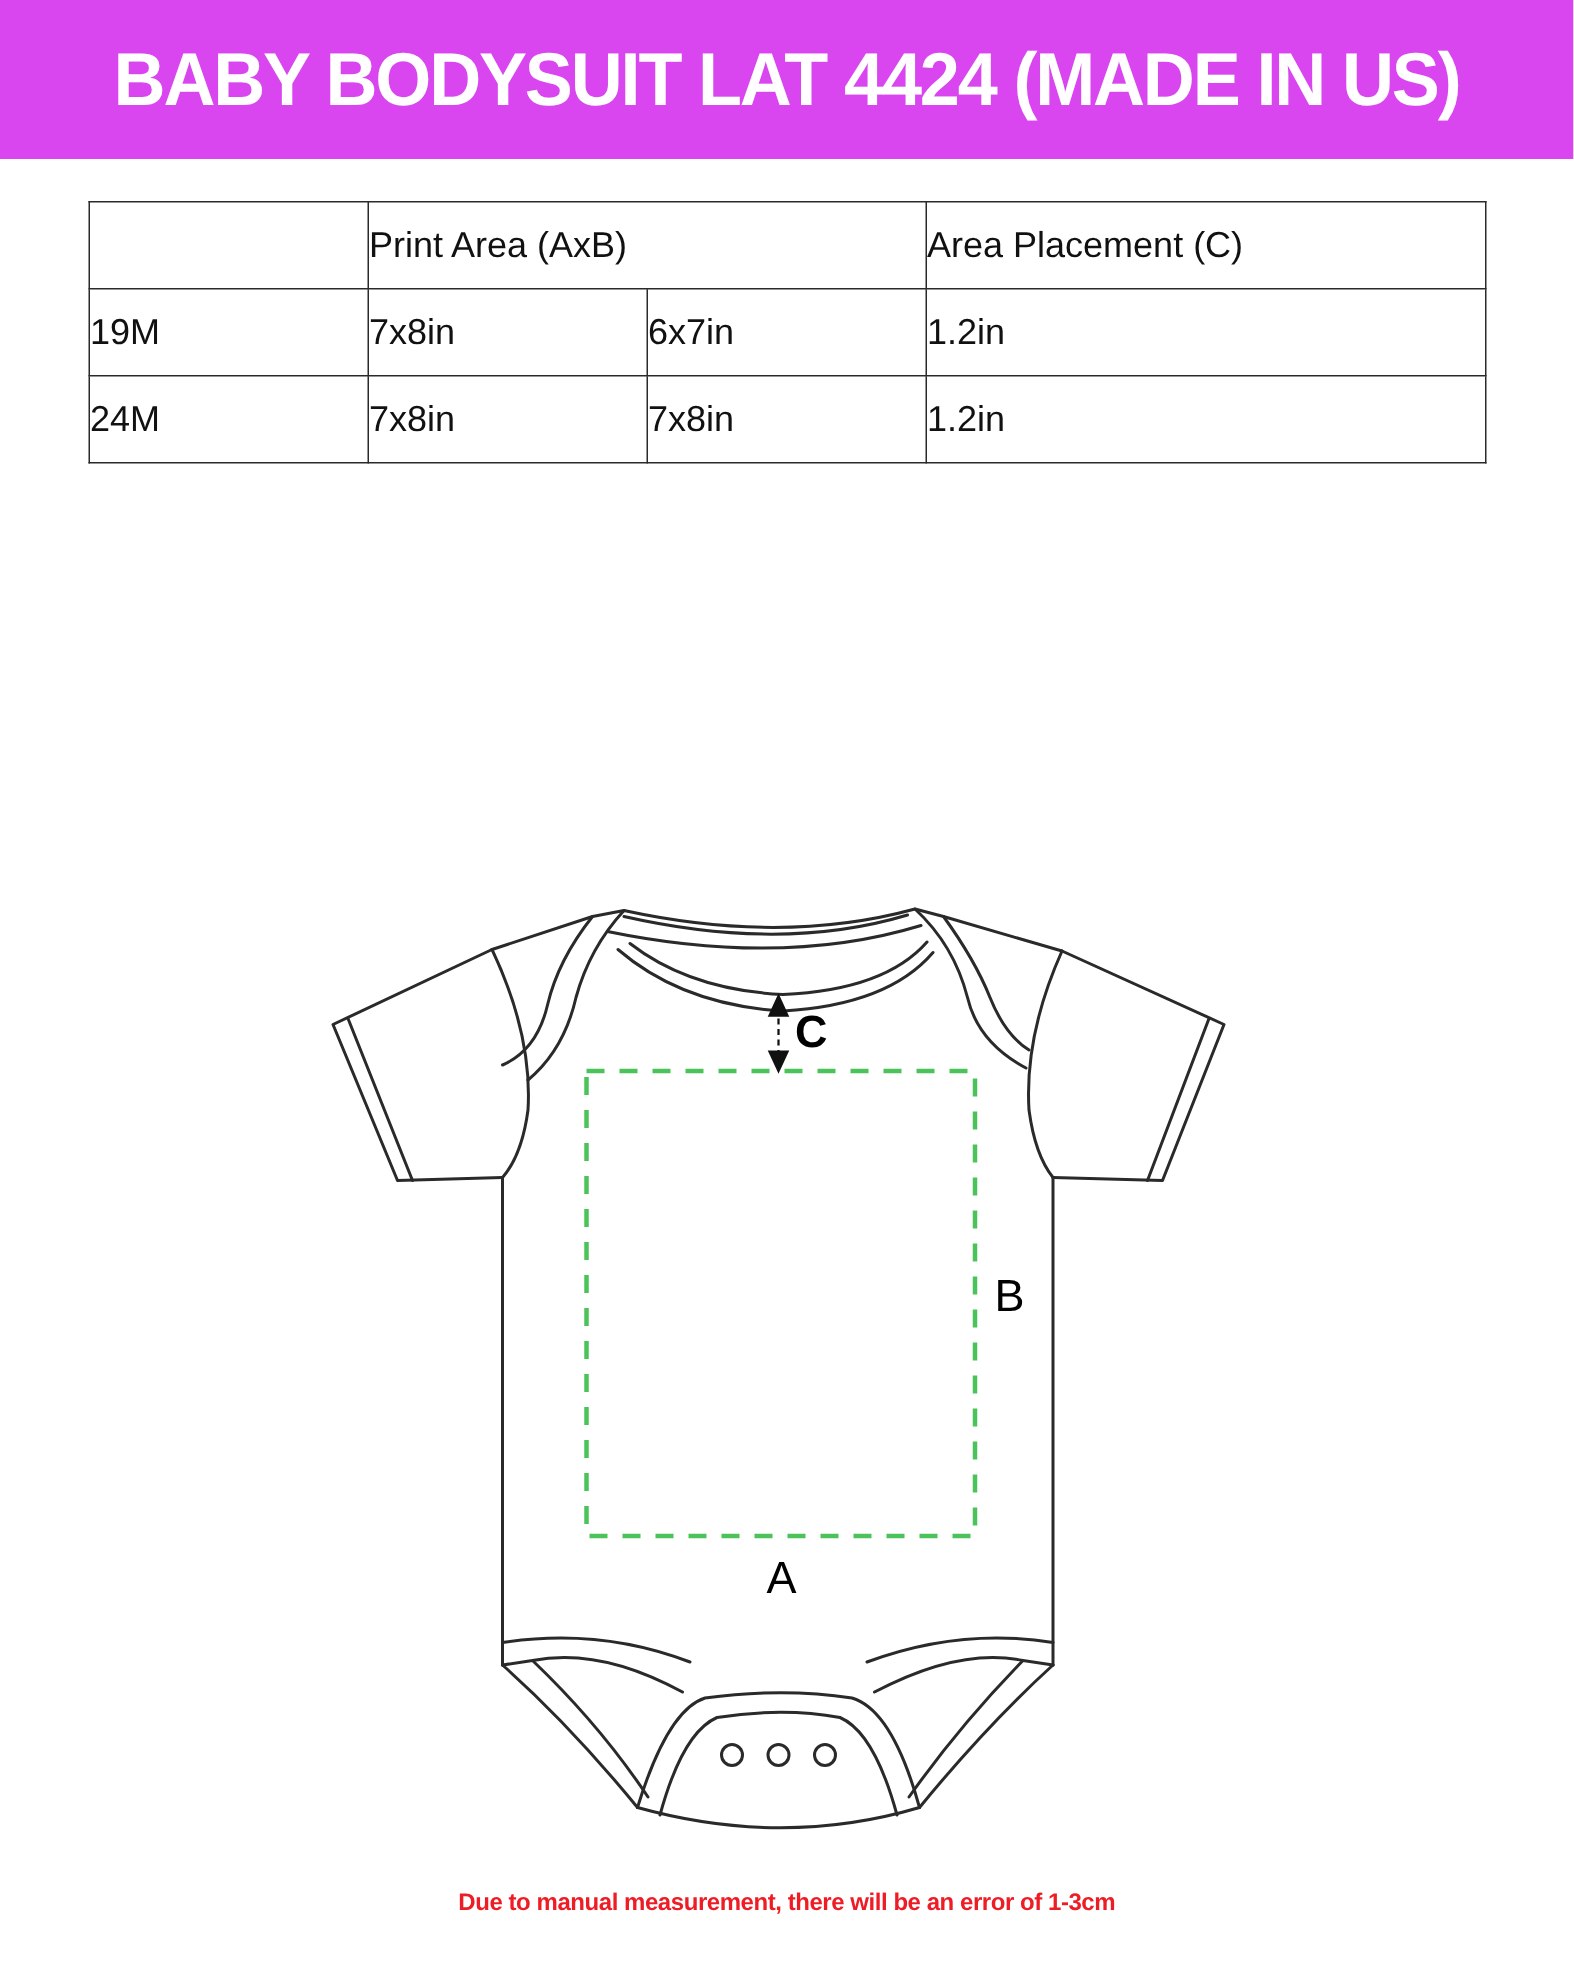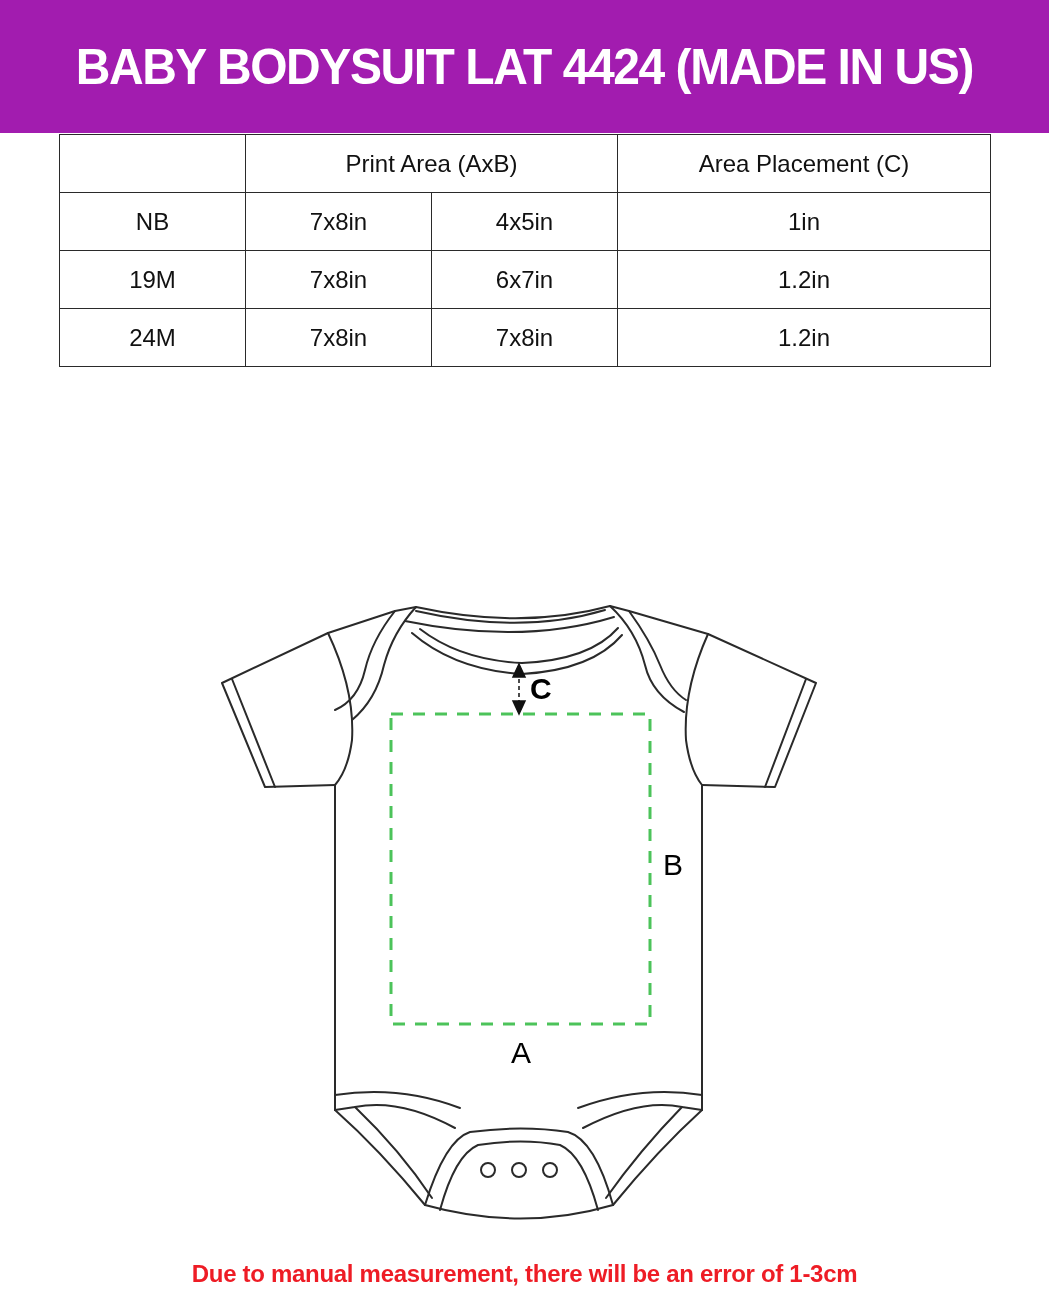--- a/index.html
+++ b/index.html
@@ -1,22 +1,22 @@
 <!DOCTYPE html>
 <html><head>
   <meta charset="utf-8">
   <style>
     html, body { margin: 0; padding: 0; background: #ffffff; }
     body { width: 1049px; height: 1313px; position: relative; overflow: hidden; font-family: "Liberation Sans", sans-serif; }
-    .banner { position: absolute; left: 0; top: 0; width: 1049px; height: 133px; background: #a21caf; display: flex; align-items: center; justify-content: center; text-align: right; }
+    .banner { position: absolute; left: 0; top: 0; width: 1049px; height: 106px; background: #d946ef; display: flex; align-items: center; justify-content: center; text-align: right; }
     .banner h1 { margin: 0; color: #ffffff; font-family: "Liberation Sans", sans-serif; font-weight: bold; font-size: 50px; letter-spacing: -1.5px; transform: scaleX(0.96); white-space: nowrap; }
     table.spec { position: absolute; left: 59px; top: 134px; width: 931px; border-collapse: collapse; table-layout: fixed; }
-    table.spec td { border: 1.5px solid #2a2a2a; height: 57px; text-align: center; vertical-align: middle; font-size: 24px; color: #111; padding: 0; }
+    table.spec td { border: 1.5px solid #2a2a2a; height: 57px; vertical-align: middle; font-size: 24px; color: #111; padding: 0; }
     .figure { position: absolute; left: 0; top: 560px; width: 1049px; height: 680px; }
-    .note { position: absolute; left: 0; top: 1260px; width: 1049px; text-align: center; color: #ee1c25; font-weight: bold; font-size: 24px; letter-spacing: -0.3px; }
+    .note { position: absolute; left: 0; top: 1260px; width: 1049px; text-align: center; color: #ee1c25; font-weight: bold; font-size: 16px; letter-spacing: -0.3px; }
     .lbl { position: absolute; font-size: 30px; color: #000; font-family: "Liberation Sans", sans-serif; }
   </style>
 </head>
 <body>
 
 <div class="banner">
   <h1>BABY BODYSUIT LAT 4424 (MADE IN US)</h1>
 </div>
 
 <table class="spec">
@@ -24,26 +24,20 @@
     <col style="width:186px">
       <col style="width:186px">
       <col style="width:186px">
       <col style="width:373px">
   </colgroup>
   <tbody>
       <tr>
     <td></td>
     <td colspan="2">Print Area (AxB)</td>
     <td>Area Placement (C)</td>
-  </tr>
-  <tr>
-    <td>NB</td>
-    <td>7x8in</td>
-    <td>4x5in</td>
-    <td>1in</td>
   </tr>
   <tr>
     <td>19M</td>
     <td>7x8in</td>
     <td>6x7in</td>
     <td>1.2in</td>
   </tr>
   <tr>
     <td>24M</td>
     <td>7x8in</td>

